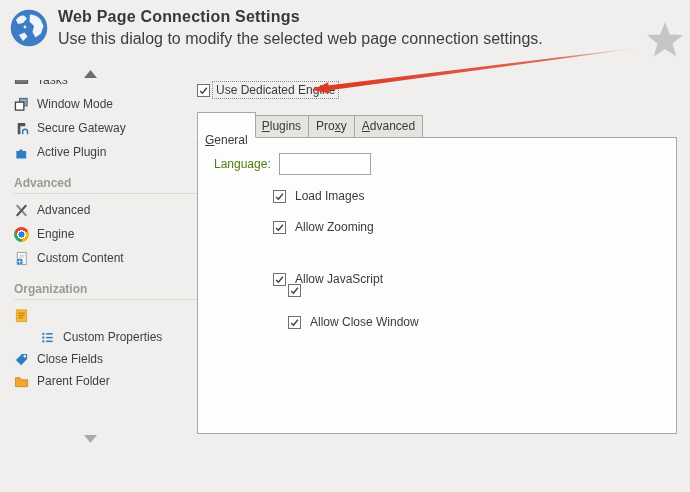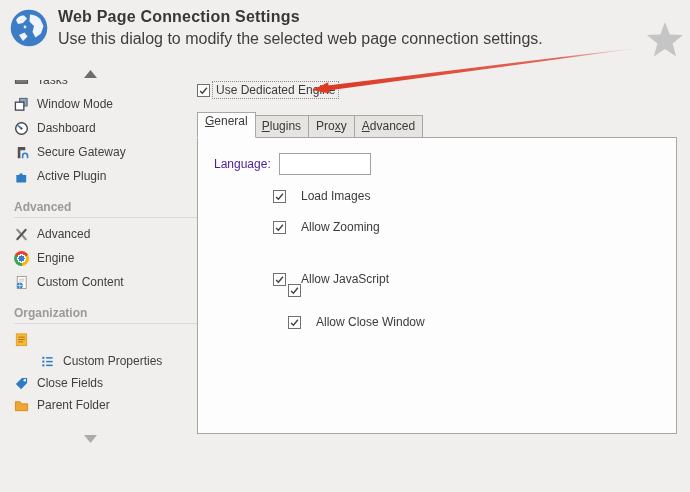--- a/index.html
+++ b/index.html
@@ -24,30 +24,30 @@
   .content{position:absolute;left:197px;top:0;width:482px;height:492px;}
   .engine-row{position:absolute;left:0;top:82px;display:flex;align-items:center;}
   .engine-row .lbl{font-size:12px;color:#3b3b3b;margin-left:3px;padding:1px 3px;outline:1px dotted #8a8a8a;}
   .cb{width:13px;height:13px;background:#fff;border:1px solid #707070;box-sizing:border-box;
       display:inline-flex;align-items:center;justify-content:center;cursor:pointer;flex:0 0 13px;}
   
   .tabstrip{position:absolute;left:0;top:112px;height:26px;display:flex;align-items:flex-end;z-index:3;}
   .tab{box-sizing:border-box;height:23px;padding:3px 7px 0 7px;background:#e5e4e1;
        border:1px solid #a9a7a4;border-left:none;font-size:12px;color:#3a3a3a;cursor:pointer;}
   .tab:first-child{border-left:1px solid #a9a7a4;}
-  .tab.active{height:26px;background:#fdfdfd;border-bottom:1px solid #fdfdfd;padding-top:1px;
+  .tab.active{height:26px;background:#fdfdfd;border-bottom:1px solid #fdfdfd;padding-top:20px;
               border-left:1px solid #a9a7a4;margin-right:-1px;position:relative;z-index:4;}
   .tab .u{text-decoration:underline;}
   .panel{position:absolute;left:0;top:137px;width:480px;height:297px;background:#fdfdfd;
          border:1px solid #a9a7a4;box-sizing:border-box;z-index:2;}
   .lang-row{position:absolute;left:16px;top:15px;display:flex;align-items:center;gap:8px;}
-  .lang-row label{font-size:12px;color:#4c1d95;}
+  .lang-row label{font-size:12px;color:#4d7c0f;}
   .lang-row input{width:84px;height:20px;border:1px solid #a3a19e;background:#fff;font-size:12px;
                   font-family:"Liberation Sans",sans-serif;padding:0 3px;outline:none;}
-  .opt{position:absolute;display:flex;align-items:center;gap:15px;font-size:12px;color:#3b3b3b;}
+  .opt{position:absolute;display:flex;align-items:center;gap:9px;font-size:12px;color:#3b3b3b;}
   
   .ic-engine{border-radius:50%;
     background:
       radial-gradient(circle at 50% 50%, #3a7bd5 0 3.1px, #ffffff 3.1px 4.3px, rgba(0,0,0,0) 4.3px),
       conic-gradient(from -60deg, #e8402a 0deg 120deg, #f6b60b 120deg 240deg, #3aa757 240deg 360deg);}
   .arrow-overlay{position:absolute;inset:0;pointer-events:none;z-index:50;}
 </style>
 </head>
 <body>
 
@@ -86,28 +86,20 @@
         </div>
         <div class="sb-row">
           <span class="ic"><svg viewBox="0 0 16 16">
               <rect x="6" y="1.5" width="8" height="8" fill="#8fa6bc" stroke="#5c6d80" stroke-width="1.2"></rect>
               <rect x="1.5" y="5.5" width="9" height="8.5" fill="#fff" stroke="#3f4750" stroke-width="1.4"></rect>
             </svg></span>
           <span>Window Mode</span>
         </div>
         <div class="sb-row">
           <span class="ic"><svg viewBox="0 0 16 16">
-              <circle cx="8" cy="8" r="6.2" fill="#fff" stroke="#454545" stroke-width="1.5"></circle>
-              <line x1="8" y1="8" x2="4.6" y2="5.2" stroke="#2f7fc3" stroke-width="1.8" stroke-linecap="round"></line>
-              <circle cx="8" cy="8" r="1.1" fill="#454545"></circle>
-            </svg></span>
-          <span>Dashboard</span>
-        </div>
-        <div class="sb-row">
-          <span class="ic"><svg viewBox="0 0 16 16">
               <path d="M4,2 h8 v3.5 h-5.2 V14 h-2.8 z" fill="#525252"></path>
               <path d="M9.2,14 v-2.6 a2.6,2.6 0 0 1 5.2,0 V14" fill="none" stroke="#2f7fc3" stroke-width="1.7"></path>
             </svg></span>
           <span>Secure Gateway</span>
         </div>
         <div class="sb-row">
           <span class="ic"><svg viewBox="0 0 16 16">
               <path d="M2.5,6.5 h3 a2,2 0 1 1 4,0 h3.5 v8 h-10.5 z" fill="#2e7dc2"></path>
             </svg></span>
           <span>Active Plugin</span>

